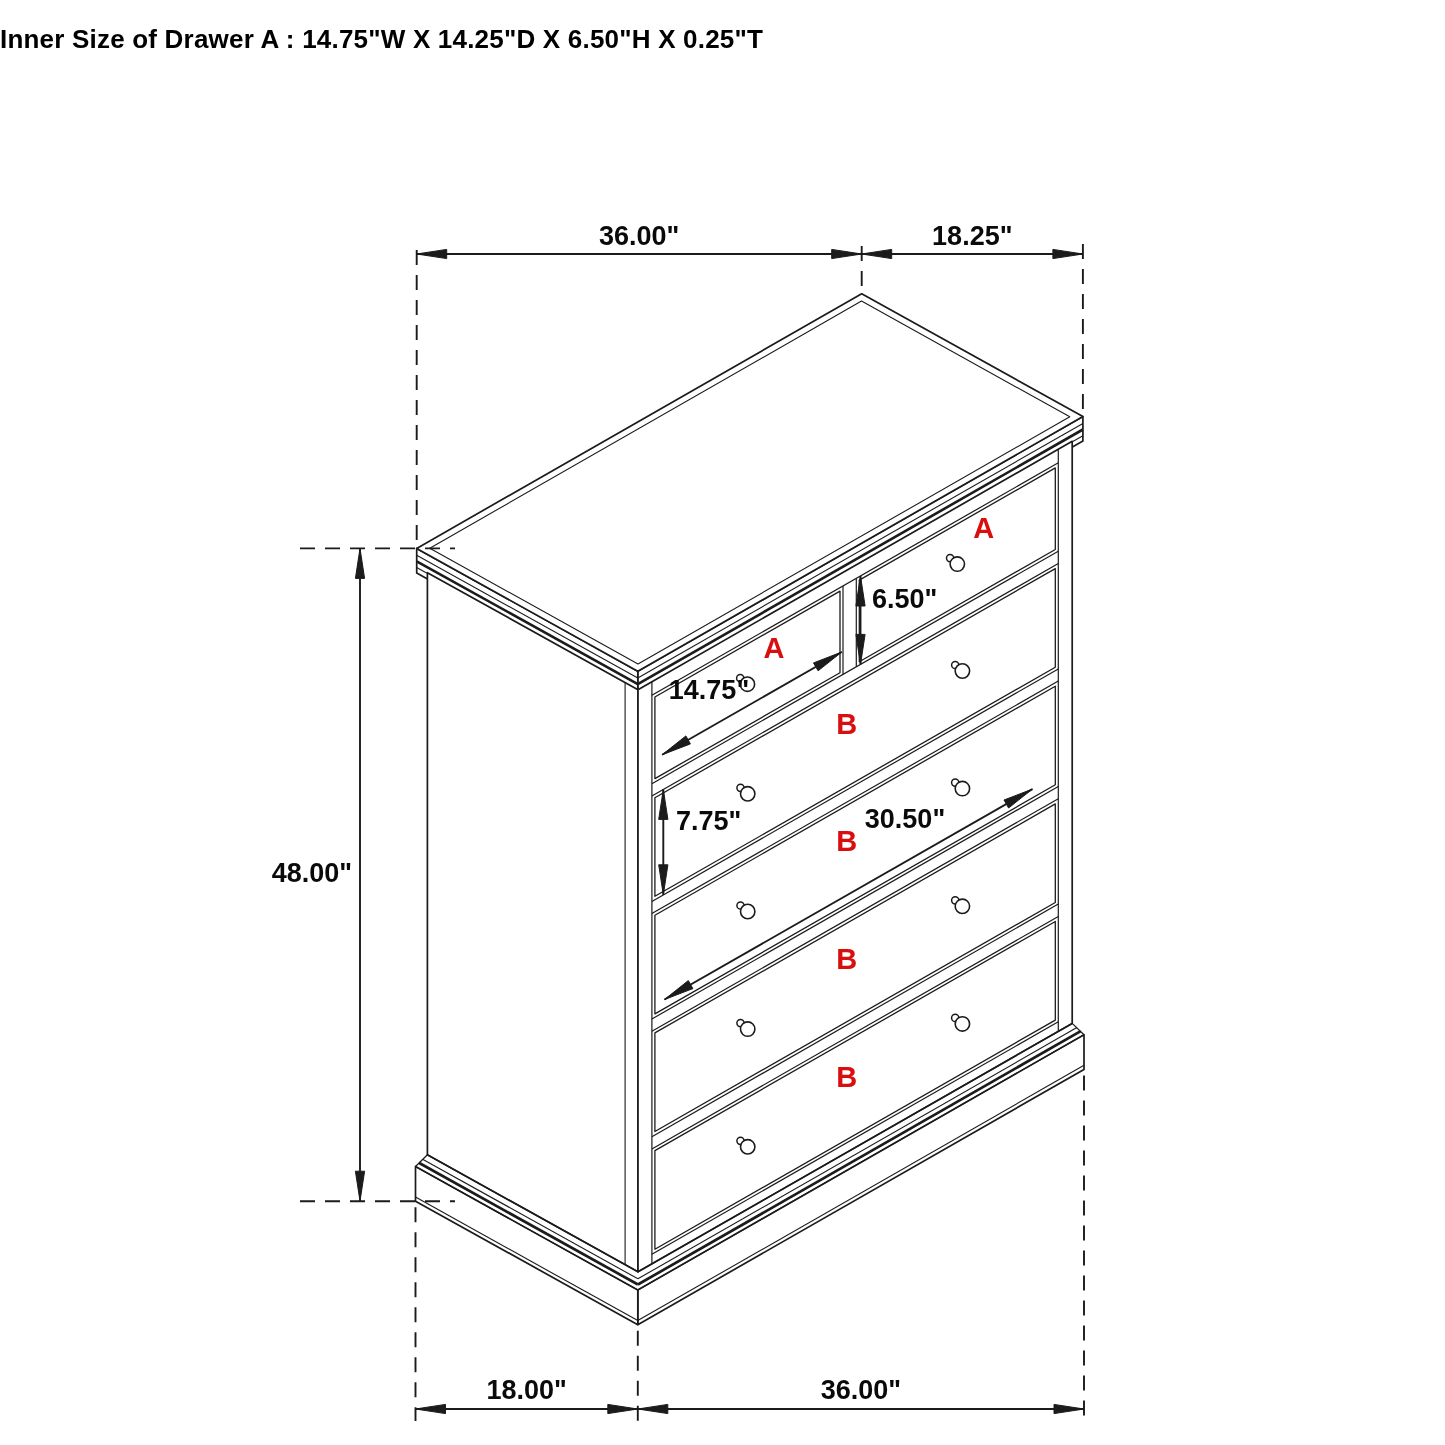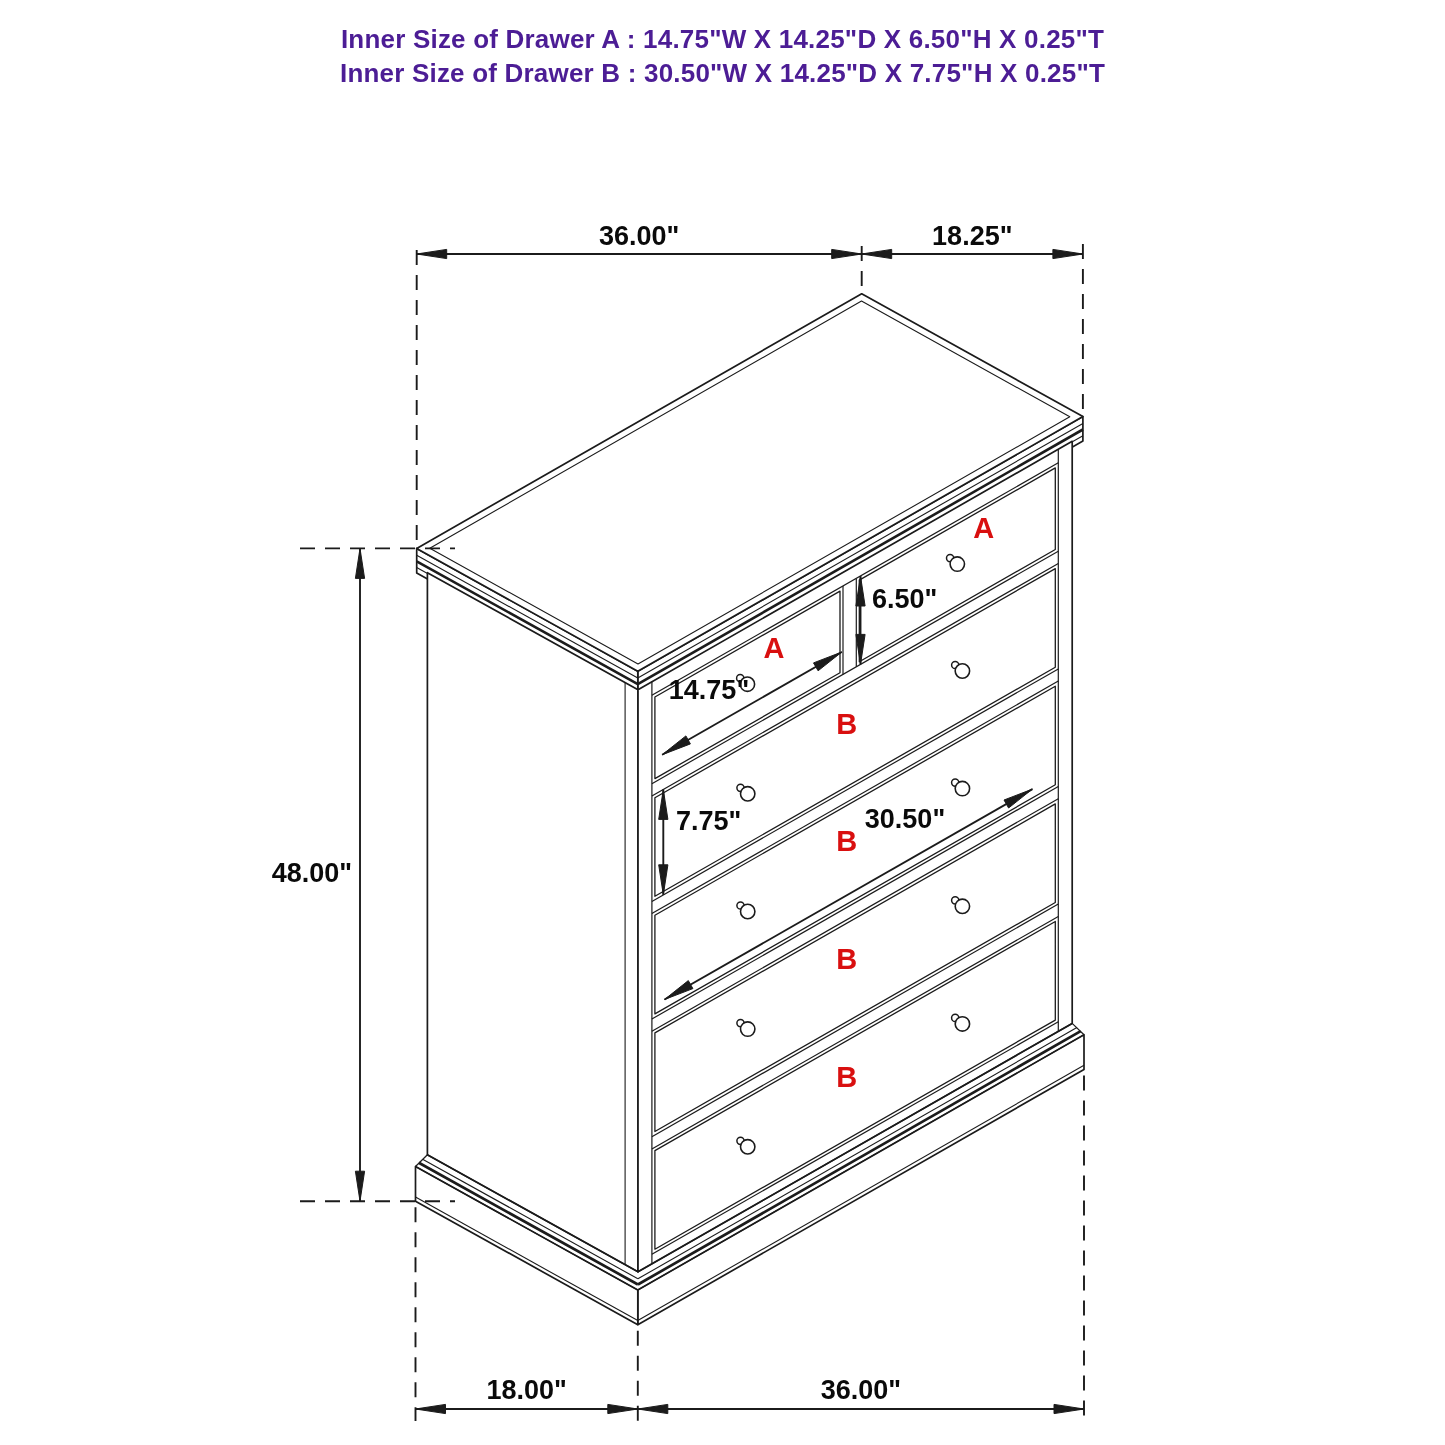--- a/index.html
+++ b/index.html
@@ -1,19 +1,19 @@
 <!DOCTYPE html>
 <html><head>
 <meta charset="utf-8">
 <style>
   html,body{margin:0;padding:0;background:#ffffff;}
   .stage{position:relative;width:1445px;height:1445px;background:#ffffff;overflow:hidden;
          font-family:"Liberation Sans",sans-serif;}
-  .title-block{position:absolute;top:22px;left:0;width:100%;text-align:center;
-               font-weight:bold;font-size:26px;line-height:34px;color:#4c1d95;letter-spacing:0.2px;}
+  .title-block{position:absolute;top:22px;left:0;width:100%;
+               font-weight:bold;font-size:26px;line-height:34px;color:#000000;letter-spacing:0.2px;}
   svg{position:absolute;top:0;left:0;}
   text{font-family:"Liberation Sans",sans-serif;}
 </style>
 </head>
 <body>
 
 <div class="stage">
   <svg width="1445" height="1445" viewBox="0 0 1445 1445">
       <g>
         <polygon points="637.8,671.2 637.8,695.7 1082.9,441.1 1082.9,416.6" fill="#fff" stroke="#1b1b1b" stroke-width="1.7" stroke-linejoin="round"></polygon>
@@ -150,15 +150,14 @@
         <polygon points="663.3,894.8 658.7,864.8 667.9,864.8" fill="#1b1b1b" stroke="#1b1b1b" stroke-width="1" stroke-linejoin="round"></polygon>
         <text x="676" y="830" fill="#0a0a0a" font-size="27" font-weight="bold" text-anchor="start">7.75"</text>
         <line x1="664.5" y1="999.5" x2="1032.4" y2="789.1" stroke="#1b1b1b" stroke-width="1.9" stroke-linecap="butt"></line>
         <polygon points="664.5,999.5 688.3,980.6 692.9,988.6" fill="#1b1b1b" stroke="#1b1b1b" stroke-width="1" stroke-linejoin="round"></polygon>
         <polygon points="1032.4,789.1 1008.6,808.0 1004.0,800.0" fill="#1b1b1b" stroke="#1b1b1b" stroke-width="1" stroke-linejoin="round"></polygon>
         <text x="905" y="828" fill="#0a0a0a" font-size="27" font-weight="bold" text-anchor="middle">30.50"</text>
       </g>
     </svg>
   <div class="title-block">
     <div>Inner Size of Drawer A : 14.75"W X 14.25"D X 6.50"H X 0.25"T</div>
-    <div>Inner Size of Drawer B : 30.50"W X 14.25"D X 7.75"H X 0.25"T</div>
   </div>
 </div>
 
 </body></html>

